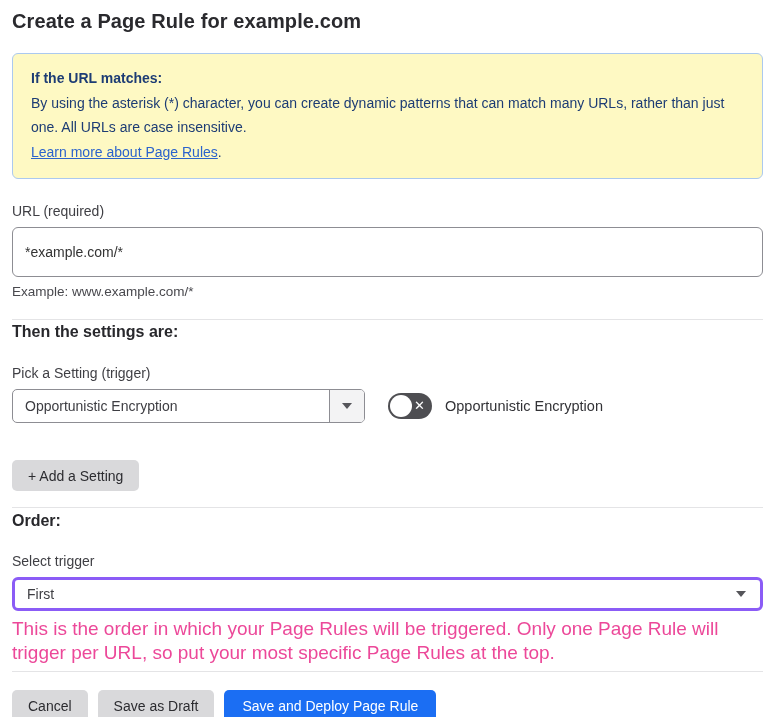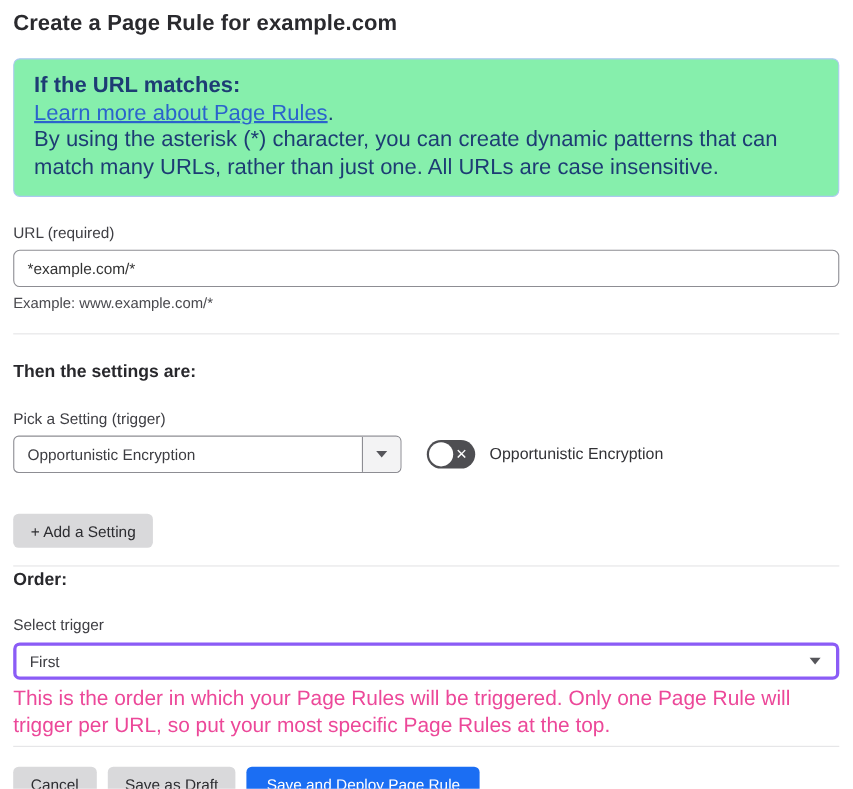--- a/index.html
+++ b/index.html
@@ -15,45 +15,45 @@
   .page-title {
     margin-top: 10px;
     font-size: 20px;
     font-weight: 700;
     color: #2a2a2e;
     letter-spacing: .1px;
   }
 
   .info-box {
     margin-top: 20px;
-    background: #86efac;
+    background: #fef9c3;
     border: 1px solid #abc9ef;
     border-radius: 6px;
     padding: 12px 18px 14px 18px;
     color: #1d3c74;
-    font-size: 20px;
+    font-size: 14px;
     line-height: 24.5px;
   }
   .info-box .info-heading { font-weight: 700; }
   .info-box .info-link {
     color: #2b63cc;
     text-decoration: underline;
     cursor: pointer;
   }
 
   .field-label {
     font-size: 14px;
     color: #3f3f44;
     margin-top: 24px;
     margin-bottom: 8px;
   }
 
   .text-input {
     width: 100%;
-    height: 34px;
+    height: 50px;
     border: 1px solid #8d8d93;
     border-radius: 6px;
     padding: 0 12px;
     font-family: "Liberation Sans", sans-serif;
     font-size: 14px;
     color: #333;
     background: #fff;
     outline: none;
   }
 
@@ -63,21 +63,21 @@
     color: #49494e;
   }
 
   .divider {
     border: none;
     border-top: 1px solid #e4e4e6;
     margin-top: 20px;
   }
 
   .section-heading {
-    margin-top: 26px;
+    margin-top: 3px;
     font-size: 16px;
     font-weight: 700;
     color: #28282c;
   }
 
   .setting-row {
     display: flex;
     align-items: center;
     margin-top: 0;
   }
@@ -203,22 +203,22 @@
 </style>
 </head>
 <body>
 
 <div class="container">
 
   <h1 class="page-title">Create a Page Rule for example.com</h1>
 
   <div class="info-box">
     <div class="info-heading">If the URL matches:</div>
+    <div><span>By using the asterisk (*) character, you can create dynamic patterns that can match many URLs, rather than just one. All URLs are case insensitive.</span></div>
     <div><a class="info-link">Learn more about Page Rules</a><span>.</span></div>
-    <div><span>By using the asterisk (*) character, you can create dynamic patterns that can match many URLs, rather than just one. All URLs are case insensitive.</span></div>
   </div>
 
   <div class="field-label">URL (required)</div>
   <input class="text-input" type="text" value="*example.com/*" style="">
   <div class="helper-text">Example: www.example.com/*</div>
 
   <hr class="divider">
 
   <div class="section-heading">Then the settings are:</div>
 

